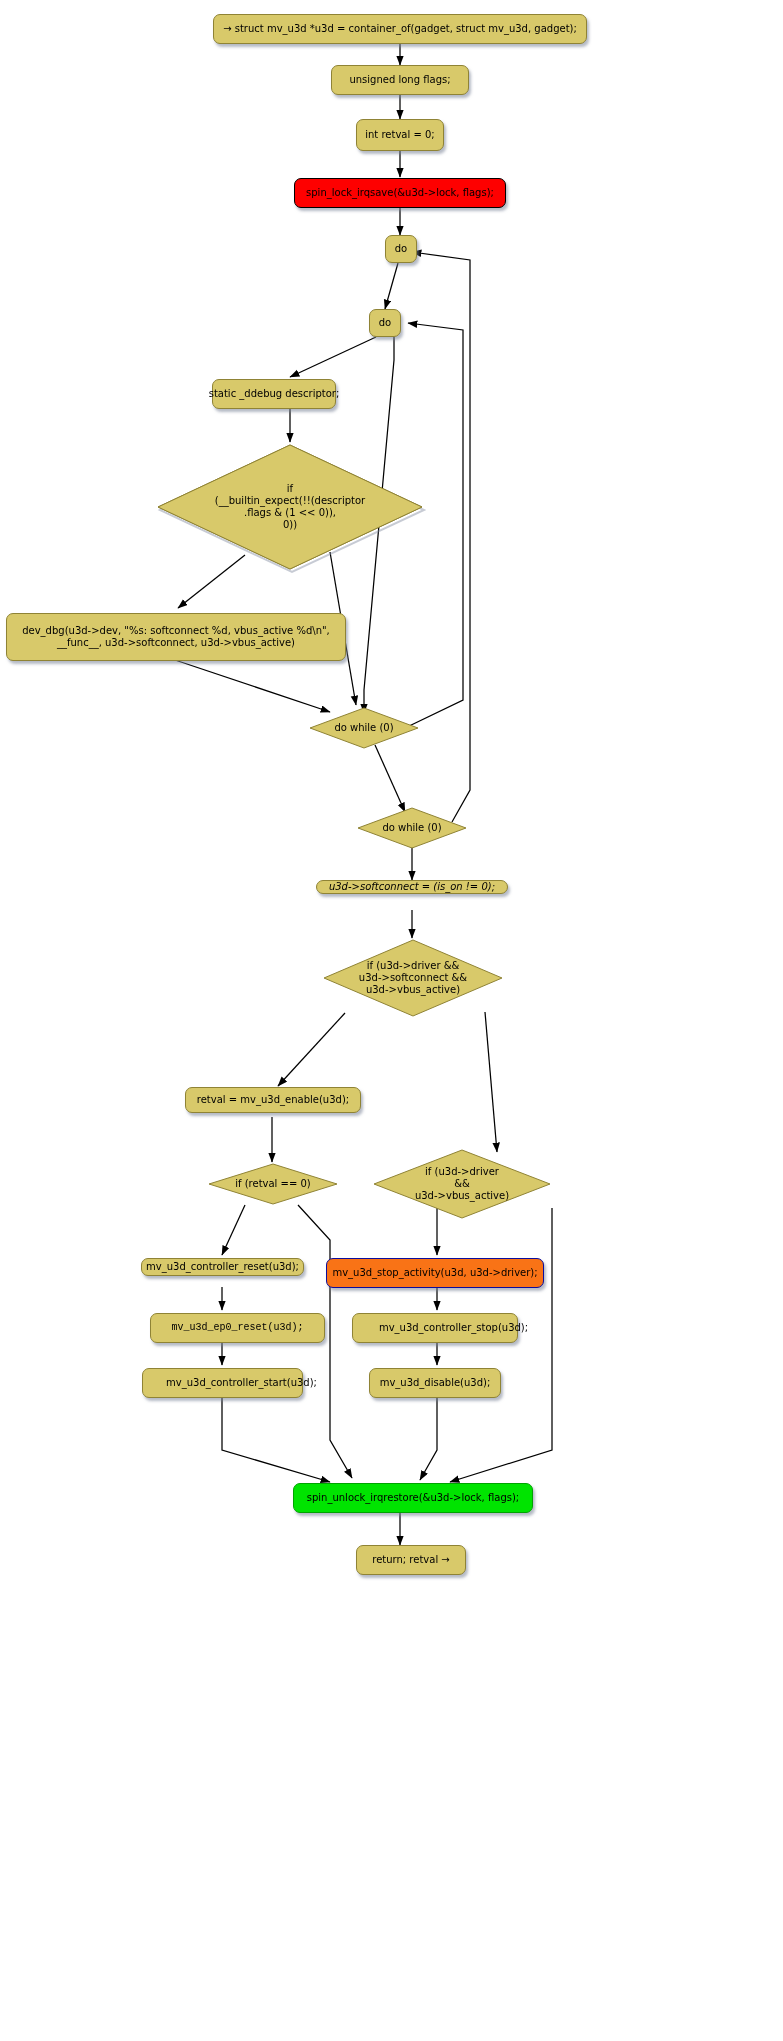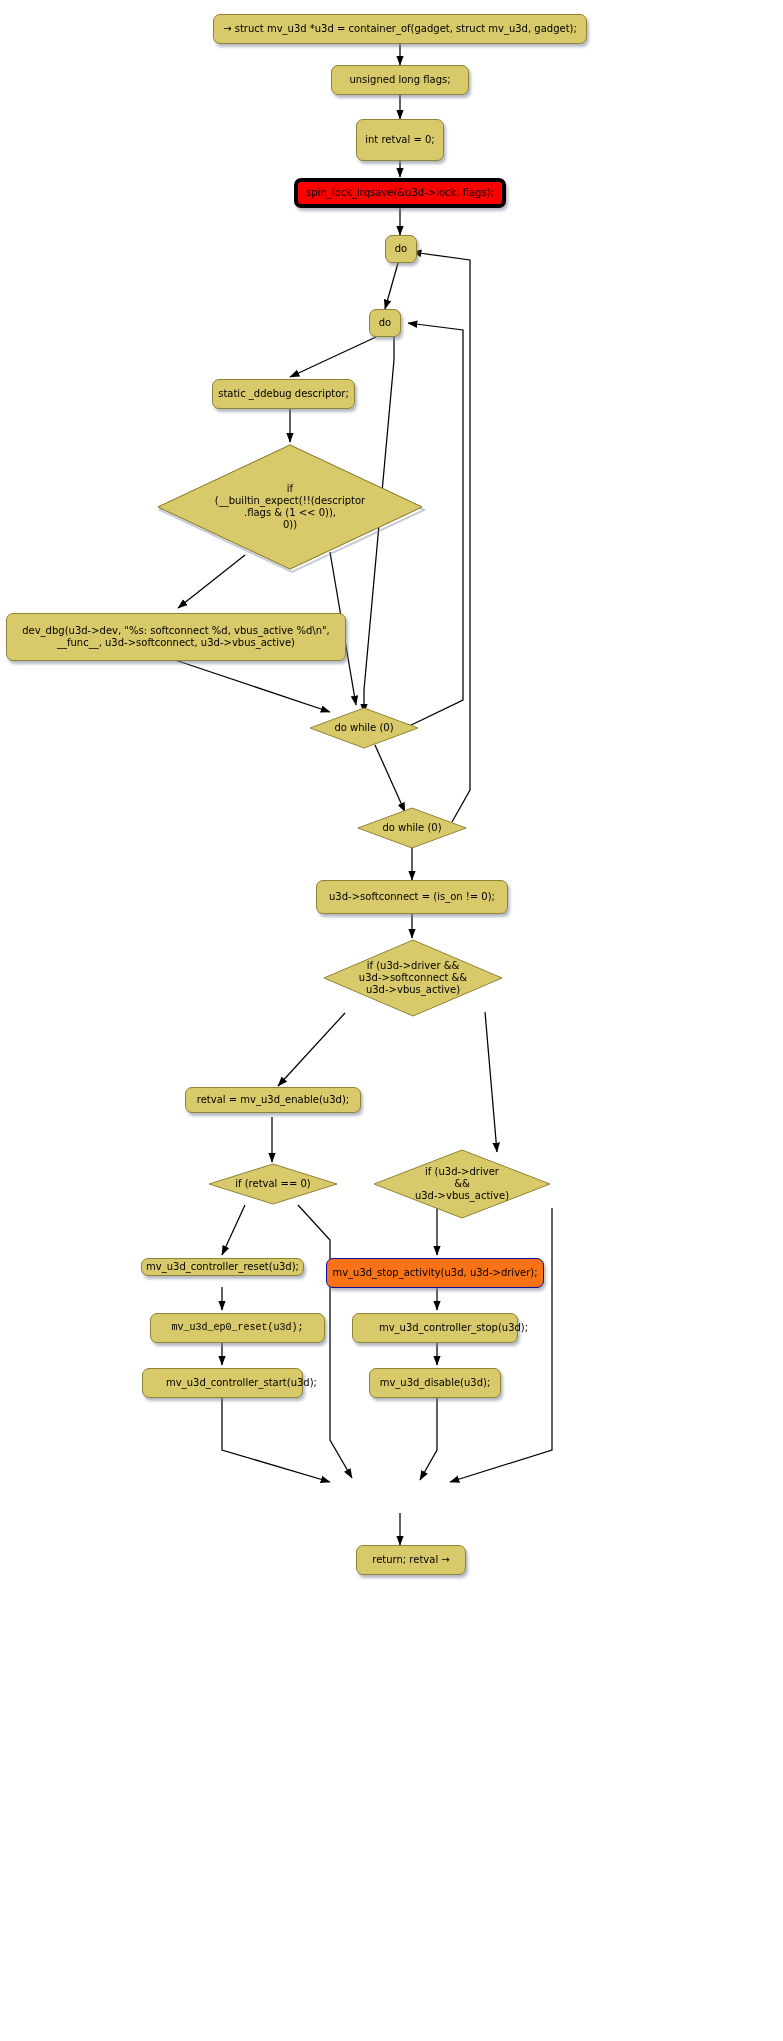--- a/index.html
+++ b/index.html
@@ -43,21 +43,21 @@
     background: #d6c85f;
     background: #d8c96a;
     border: 1px solid #8f8335;
     border-radius: 7px;
     box-shadow: 2px 3px 3px rgba(120,130,150,0.55);
     font-size: 10px;
     padding: 3px 7px;
   }
   .box.red {
     background: #fe0000;
-    border: 4px solid #000000;
+    border: 1px solid #000000;
   }
   .box.blue {
     background: #f97316;
     border: 1px solid #0d0d9c;
   }
   .box.green {
     background: #00e400;
     border: 1px solid #00a400;
   }
   .diamond-wrap {
@@ -161,37 +161,37 @@
   </svg>
 
   <div class="node box" style="left:213px; top:14px; width:374px; height:30px;">
     <span>→ struct mv_u3d *u3d = container_of(gadget, struct mv_u3d, gadget);</span>
   </div>
 
   <div class="node box" style="left:331px; top:65px; width:138px; height:30px;">
     <span>unsigned long flags;</span>
   </div>
 
-  <div class="node box" style="left:356px; top:119px; width:88px; height:42px;">
+  <div class="node box" style="left:356px; top:119px; width:88px; height:32px;">
     <span>int retval = 0;</span>
   </div>
 
   <div class="node box red" style="left:294px; top:178px; width:212px; height:30px;">
     <span>spin_lock_irqsave(&amp;u3d-&gt;lock, flags);</span>
   </div>
 
   <div class="node box" style="left:385px; top:235px; width:32px; height:28px;">
     <span>do</span>
   </div>
 
   <div class="node box" style="left:369px; top:309px; width:32px; height:28px;">
     <span>do</span>
   </div>
 
-  <div class="node box" style="left:212px; top:379px; width:143px; height:30px;">
+  <div class="node box" style="left:212px; top:379px; width:124px; height:30px;">
     <span>static _ddebug descriptor;</span>
   </div>
 
   <div class="diamond-wrap" style="left:155px; top:442px; width:270px; height:130px;">
     <svg class="dshape" width="270" height="130" viewBox="0 0 270 130">
       <polygon points="135,3 267,65 135,127 3,65" fill="#d8c96a" stroke="#8f8335" stroke-width="1" style="filter:none"></polygon>
       <polygon points="137,6 269,68 137,130 5,68" fill="none" stroke="rgba(130,140,160,0.45)" stroke-width="2"></polygon>
       <polygon points="135,3 267,65 135,127 3,65" fill="#d8c96a" stroke="#8f8335" stroke-width="1"></polygon>
     </svg>
     <div class="diamond-label">if
@@ -212,21 +212,21 @@
     <div class="diamond-label">do while (0)</div>
   </div>
 
   <div class="diamond-wrap" style="left:356px; top:806px; width:112px; height:44px;">
     <svg class="dshape" width="112" height="44" viewBox="0 0 112 44">
       <polygon points="56,2 110,22 56,42 2,22" fill="#d8c96a" stroke="#8f8335" stroke-width="1"></polygon>
     </svg>
     <div class="diamond-label">do while (0)</div>
   </div>
 
-  <div class="node box" style="left:316px; top:880px; width:192px; height:34px;">
+  <div class="node box" style="left:316px; top:880px; width:192px; height:14px;font-style:italic;">
     <span>u3d-&gt;softconnect = (is_on != 0);</span>
   </div>
 
   <div class="diamond-wrap" style="left:322px; top:938px; width:182px; height:80px;">
     <svg class="dshape" width="182" height="80" viewBox="0 0 182 80">
       <polygon points="91,2 180,40 91,78 2,40" fill="#d8c96a" stroke="#8f8335" stroke-width="1"></polygon>
     </svg>
     <div class="diamond-label">if (u3d-&gt;driver &amp;&amp;
 u3d-&gt;softconnect &amp;&amp;
 u3d-&gt;vbus_active)</div>
@@ -269,18 +269,21 @@
   </div>
 
   <div class="node box" style="left:142px; top:1368px; width:161px; height:30px;padding-left:45px;">
     <span>mv_u3d_controller_start(u3d);</span>
   </div>
 
   <div class="node box" style="left:369px; top:1368px; width:132px; height:30px;">
     <span>mv_u3d_disable(u3d);</span>
   </div>
 
+  <div class="node box green" style="left:293px; top:1483px; width:240px; height:30px;">
+    <span>spin_unlock_irqrestore(&amp;u3d-&gt;lock, flags);</span>
+  </div>
 
   <div class="node box" style="left:356px; top:1545px; width:110px; height:30px;">
     <span>return; retval →</span>
   </div>
 
 </div>
 
 </body></html>

